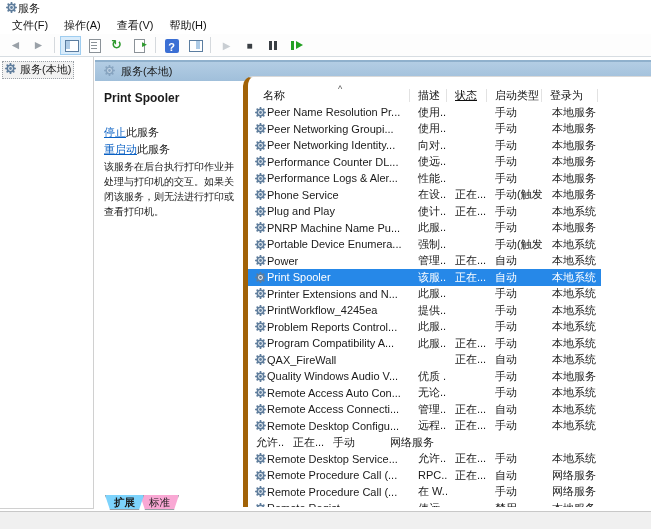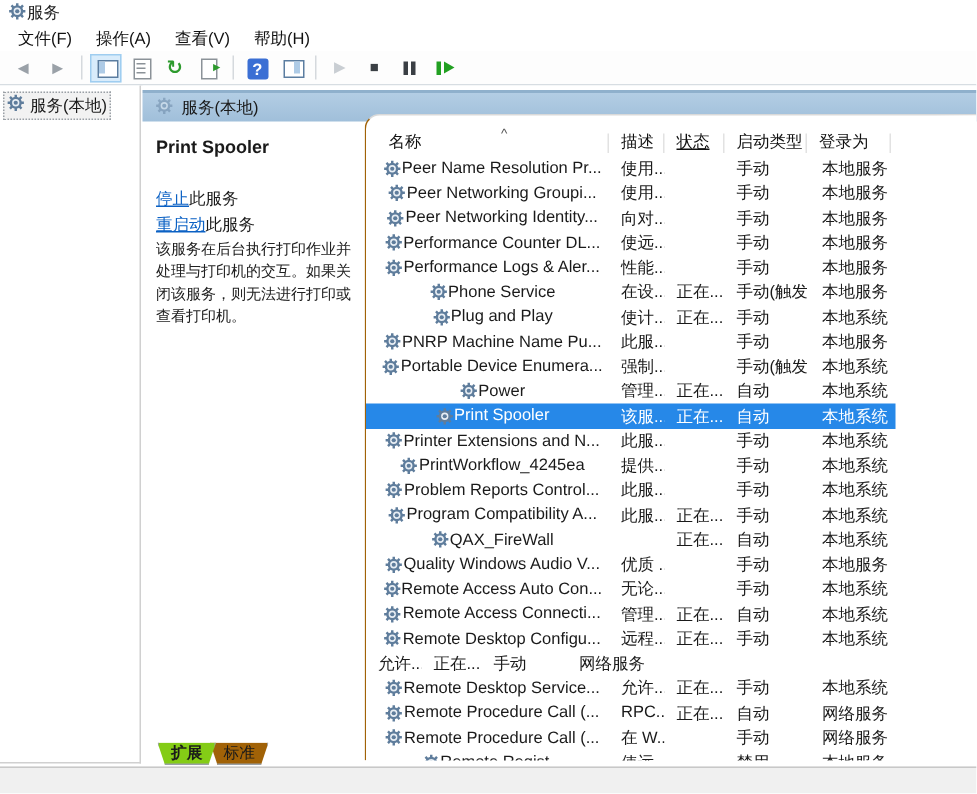--- a/index.html
+++ b/index.html
@@ -65,45 +65,45 @@
   .band-inner .gear-svg { opacity:.45; }
   .info { position:absolute; left:2px; top:26px; width:144px; bottom:20px; padding:8px 6px 0 7px; background:#fff; }
   .svc-name { font-weight:bold; font-size:12px; margin-bottom:20px; }
   .link-line { margin-bottom:2px; }
   .link { color:#0b61c4; text-decoration:underline; }
   .desc-label { margin-top:26px; }
   .desc-text { margin-top:2px; font-size:10px; line-height:15px; color:#202020; width:136px; }
 
   
   .card { position:absolute; left:148px; top:19px; right:0; bottom:4px;
-    background:#fff; border-left:1px solid #a16207; border-top:1px solid #d9d9d9;
+    background:#fff; border-left:5px solid #a16207; border-top:1px solid #d9d9d9;
     border-top-left-radius:10px; overflow:hidden; padding-top:10px; }
   .thead { display:flex; height:17px; align-items:center; color:#111; position:relative; }
   .th { height:13px; line-height:13px; border-right:1px solid #e2e2e2; padding-left:8px; }
   .th-name { width:162px; padding-left:15px; position:relative; }
   .sort-caret { position:absolute; left:90px; top:-6px; font-size:9px; color:#555; }
   .th-desc { width:37px; } .th-status { width:40px;text-decoration:underline; } .th-startup { width:55px; } .th-logon { width:56px; }
   .tbody { position:relative; }
   .trow { display:flex; height:16.5px; align-items:center; width:353px; }
   .trow.selected { background:#2688e8; color:#fff; }
   .c { overflow:hidden; white-space:nowrap; }
-  .c-name { width:162px; padding-left:6px; display:flex; align-items:center; gap:0;justify-content:center; }
+  .c-name { width:162px; padding-left:6px; display:flex; align-items:center; gap:0; }
   .c-desc { width:37px; padding-left:8px; }
   .c-status { width:40px; padding-left:8px; }
   .c-startup { width:55px; padding-left:8px; }
   .c-logon { width:56px; padding-left:8px;text-align:center; }
   .gear-svg { flex:0 0 auto; width:13px; height:13px; }
 
   
   .tabstrip { position:absolute; left:10px; bottom:0; height:16px; display:flex; align-items:flex-start; }
   .tab { height:15px; line-height:14px; padding:0 8px; font-size:10.5px;
     clip-path:polygon(0 0, 100% 0, calc(100% - 5px) 100%, 5px 100%);
-    background:#84cc16; border:1px solid #9aa0a6; border-top:none; margin-right:-4px; }
+    background:#7dd3fc; border:1px solid #9aa0a6; border-top:none; margin-right:-4px; }
   .tab.active { font-weight:bold; z-index:2; position:relative; }
-  .tab:not(.active) { background:#a16207; z-index:1; }
+  .tab:not(.active) { background:#f9a8d4; z-index:1; }
 
   
   .statusbar { left:0; top:511px; width:100%; height:18px; background:#f0f0f0; border-top:1px solid #c8c8c8; }
 </style>
 </head>
 <body>
 
 <div class="abs titlebar">
   <span class="gear-holder"><svg class="gear-svg" viewBox="0 0 24 24">
         <g stroke="#5f7d9c" stroke-width="3" fill="none">

